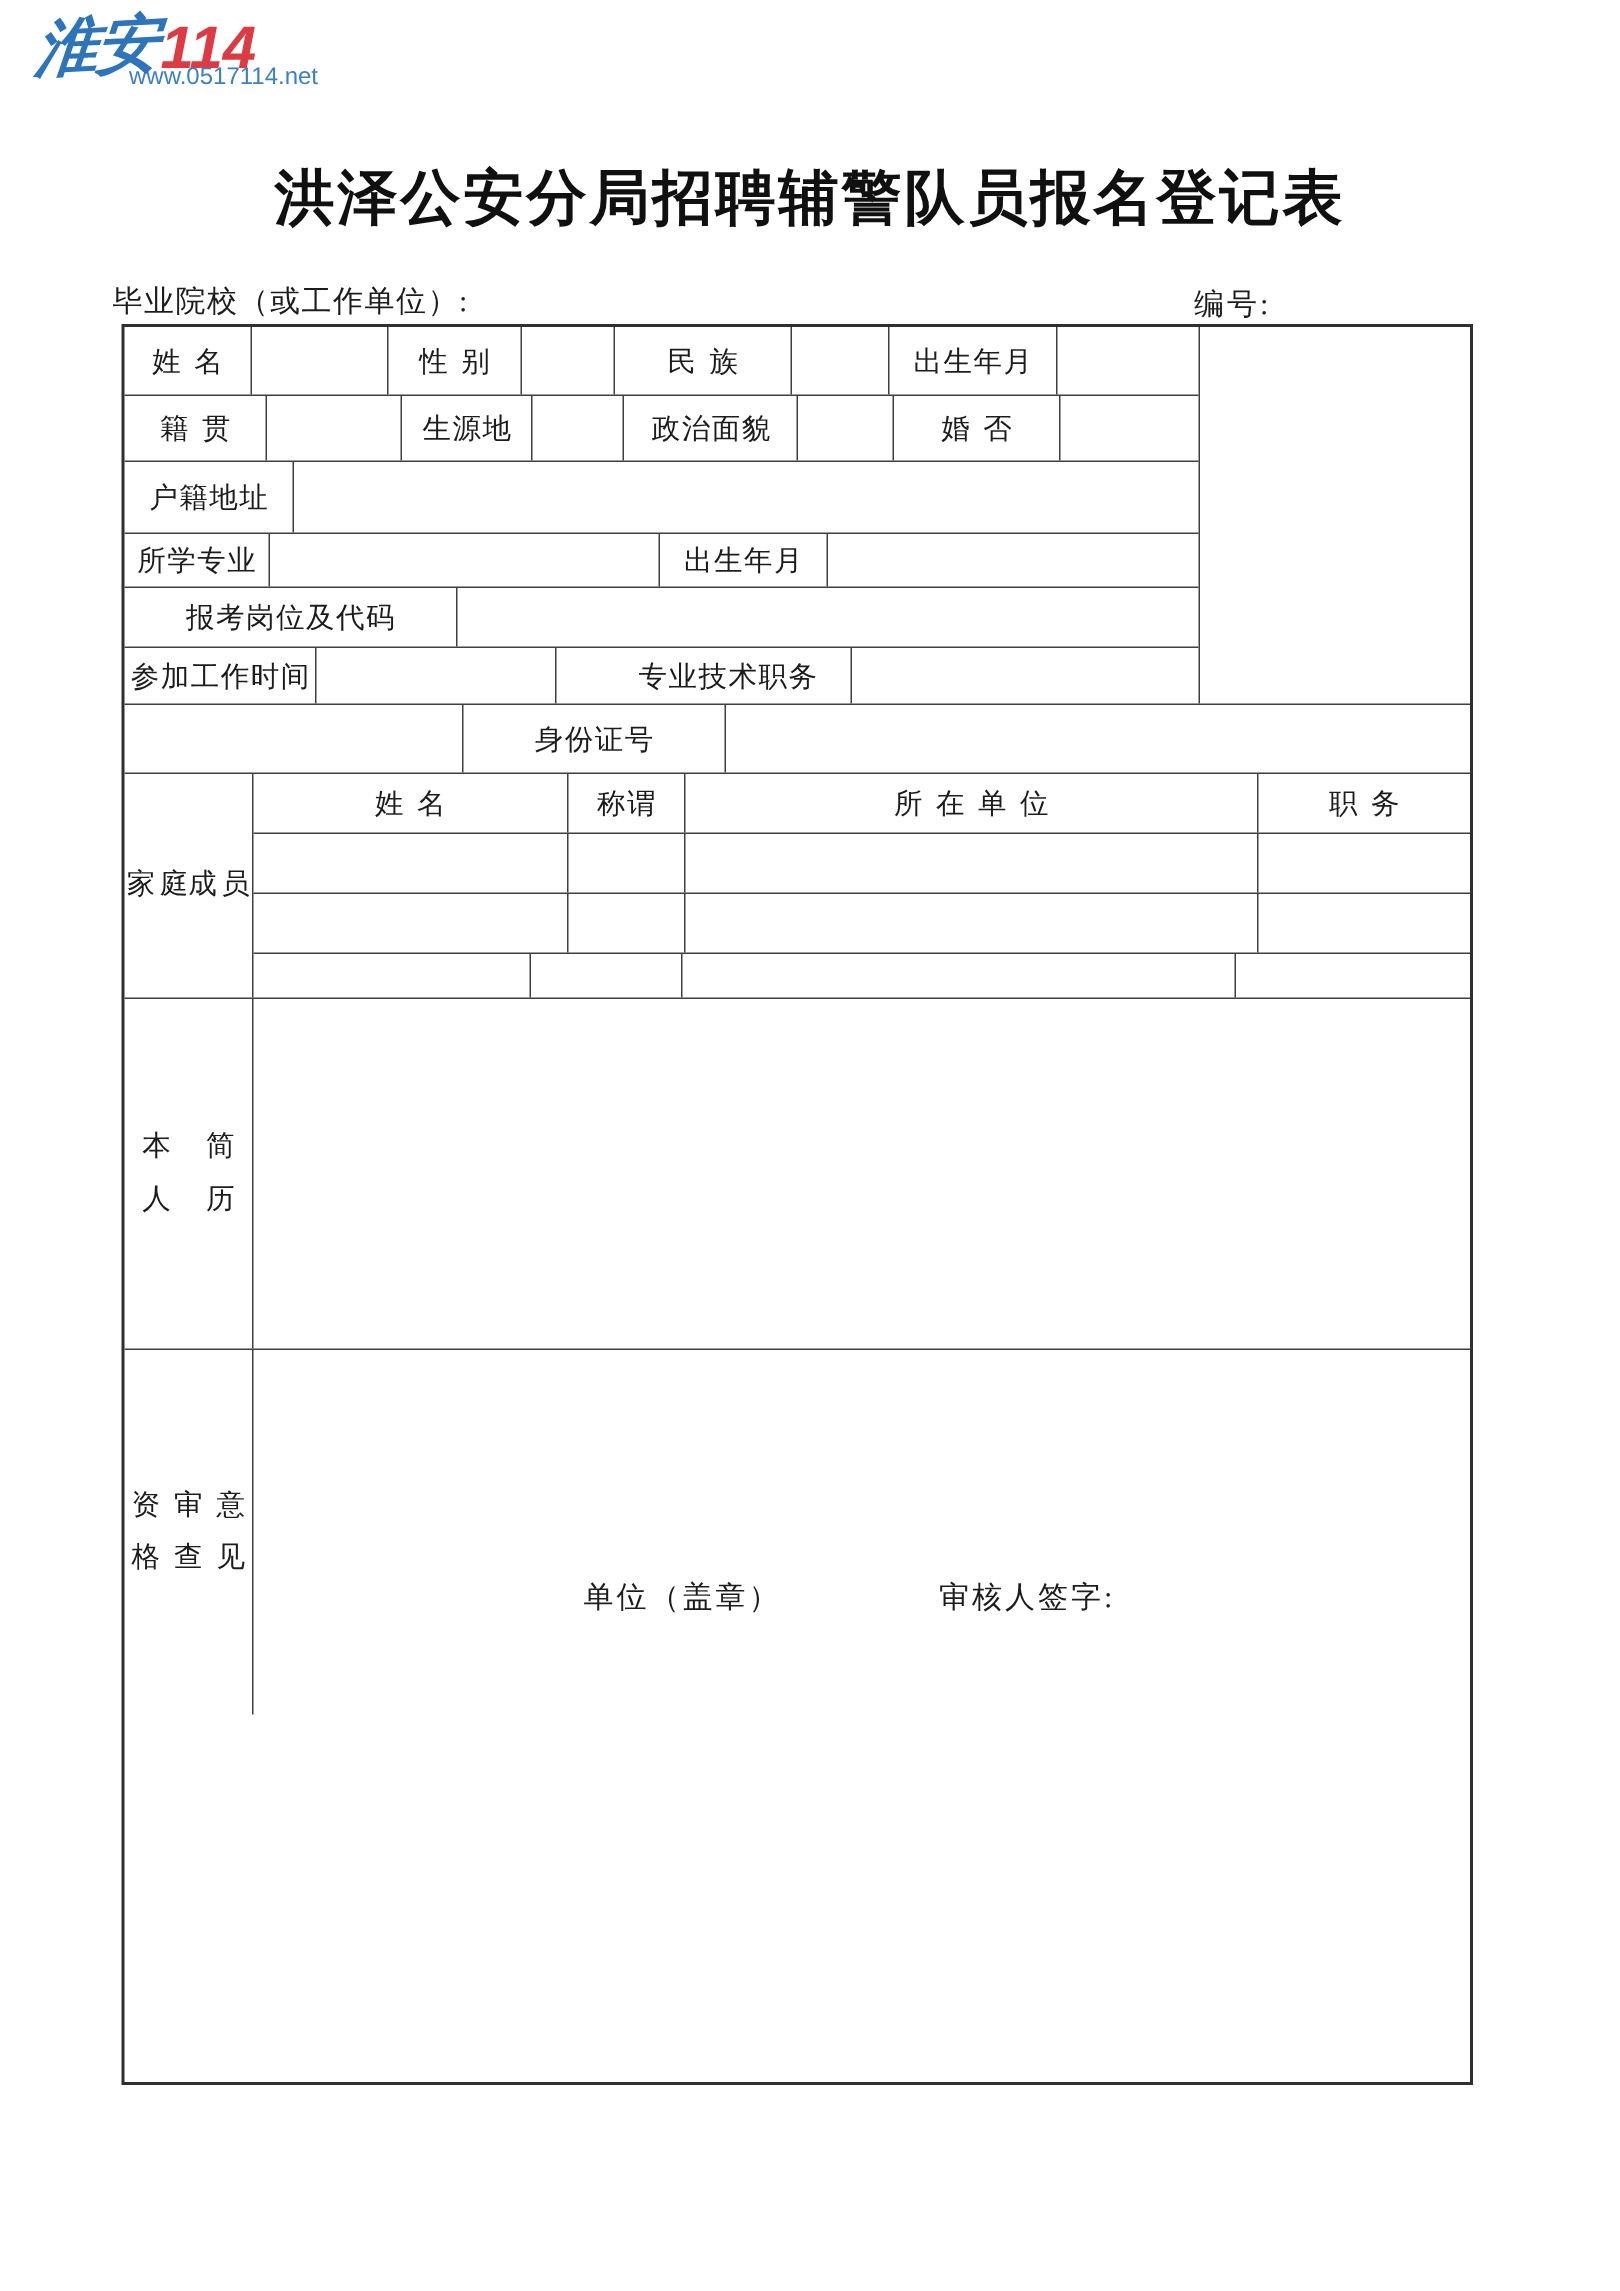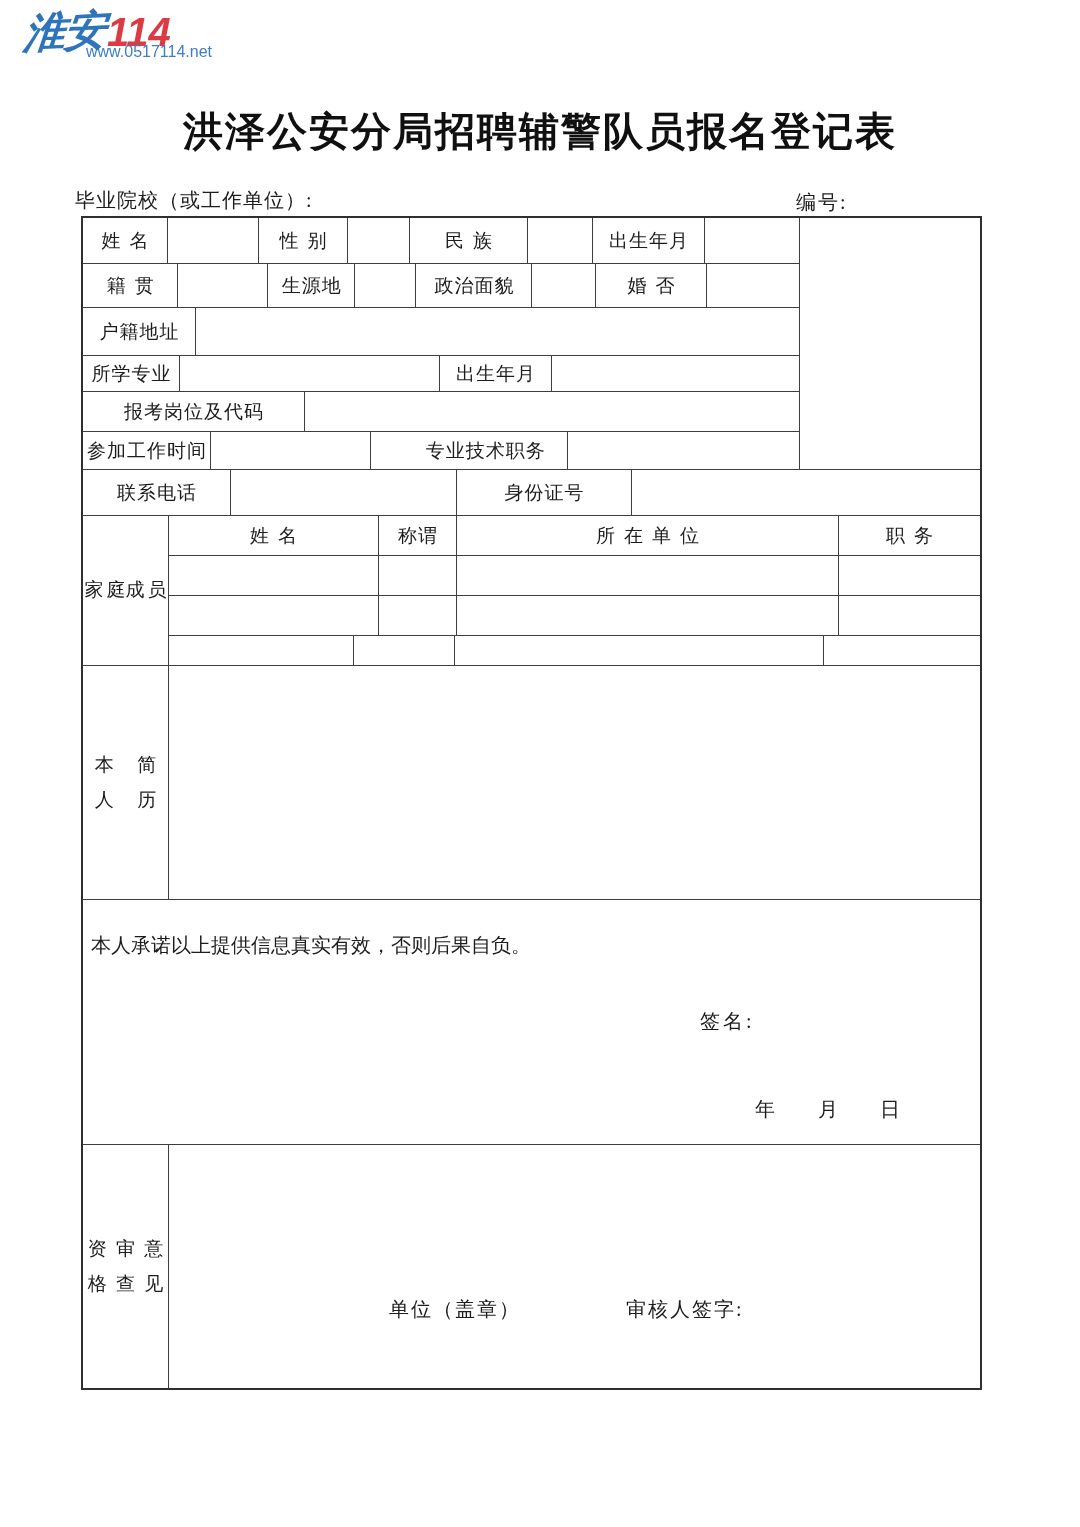--- a/index.html
+++ b/index.html
@@ -158,23 +158,20 @@
           <div class="c" style="width:190px">
               <span class="sp1">专业技术职务</span>
             </div>
           <div class="c nr" style="width:230px"></div>
         </div>
       </div>
       <div style="width:181px;border-left:1px solid #3f3f3f"></div>
     </div>
 
     <div class="sec" style="height:46px">
-      <div class="c" style="width:148px">
-          <span class="sp1">联系电话</span>
-        </div>
       <div class="c" style="width:226px"></div>
       <div class="c" style="width:175px">
           <span class="sp1">身份证号</span>
         </div>
       <div class="c nr" style="width:348px"></div>
     </div>
 
     <div class="sec" style="height:150px">
       <div class="c vlabel" style="width:86px">
         <span class="sp3">家庭</span>
@@ -217,27 +214,20 @@
     </div>
 
     <div class="sec" style="height:234px">
       <div class="c vlabel" style="width:86px">
         <span class="sp18">本人</span>
         <span class="sp18">简历</span>
       </div>
       <div class="c nr" style="width:811px"></div>
     </div>
 
-    <div class="sec rel" style="height:245px">
-      <div class="abs" style="left:8px;top:32px">本人承诺以上提供信息真实有效，否则后果自负。</div>
-      <div class="abs" style="left:617px;top:108px;letter-spacing:3px">签名:</div>
-      <div class="abs" style="left:672px;top:196px">
-        <span>年</span><span style="margin-left:43px">月</span><span style="margin-left:42px">日</span>
-      </div>
-    </div>
 
     <div class="sec nb" style="height:243px">
       <div class="c vlabel" style="width:86px">
         <span class="sp6">资格</span>
         <span class="sp6">审查</span>
         <span class="sp6">意见</span>
       </div>
       <div class="rel" style="width:811px">
         <div class="abs" style="left:220px;top:151px;letter-spacing:2px">单位（盖章）</div>
         <div class="abs" style="left:457px;top:151px;letter-spacing:2px">审核人签字:</div>

